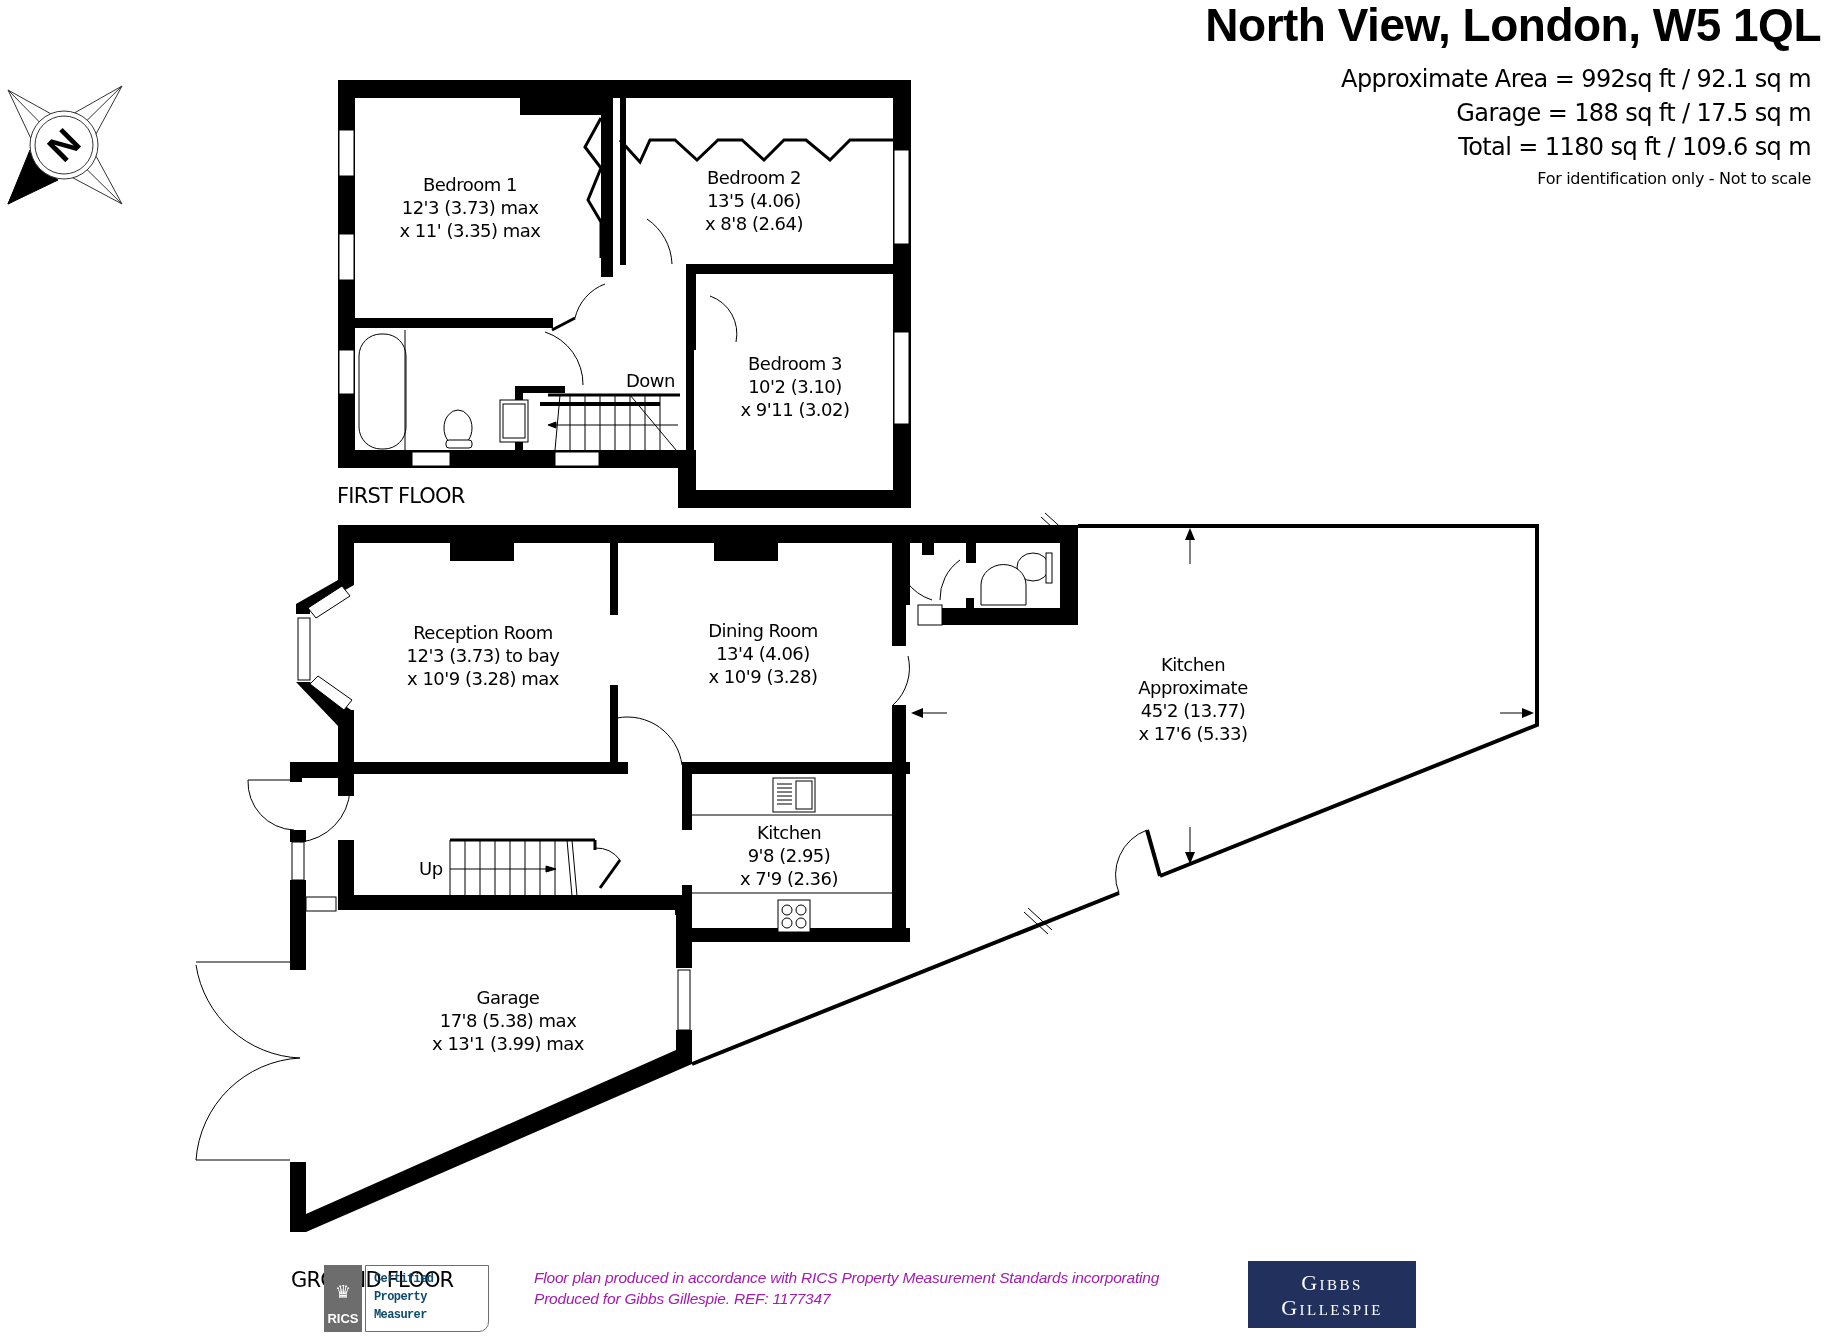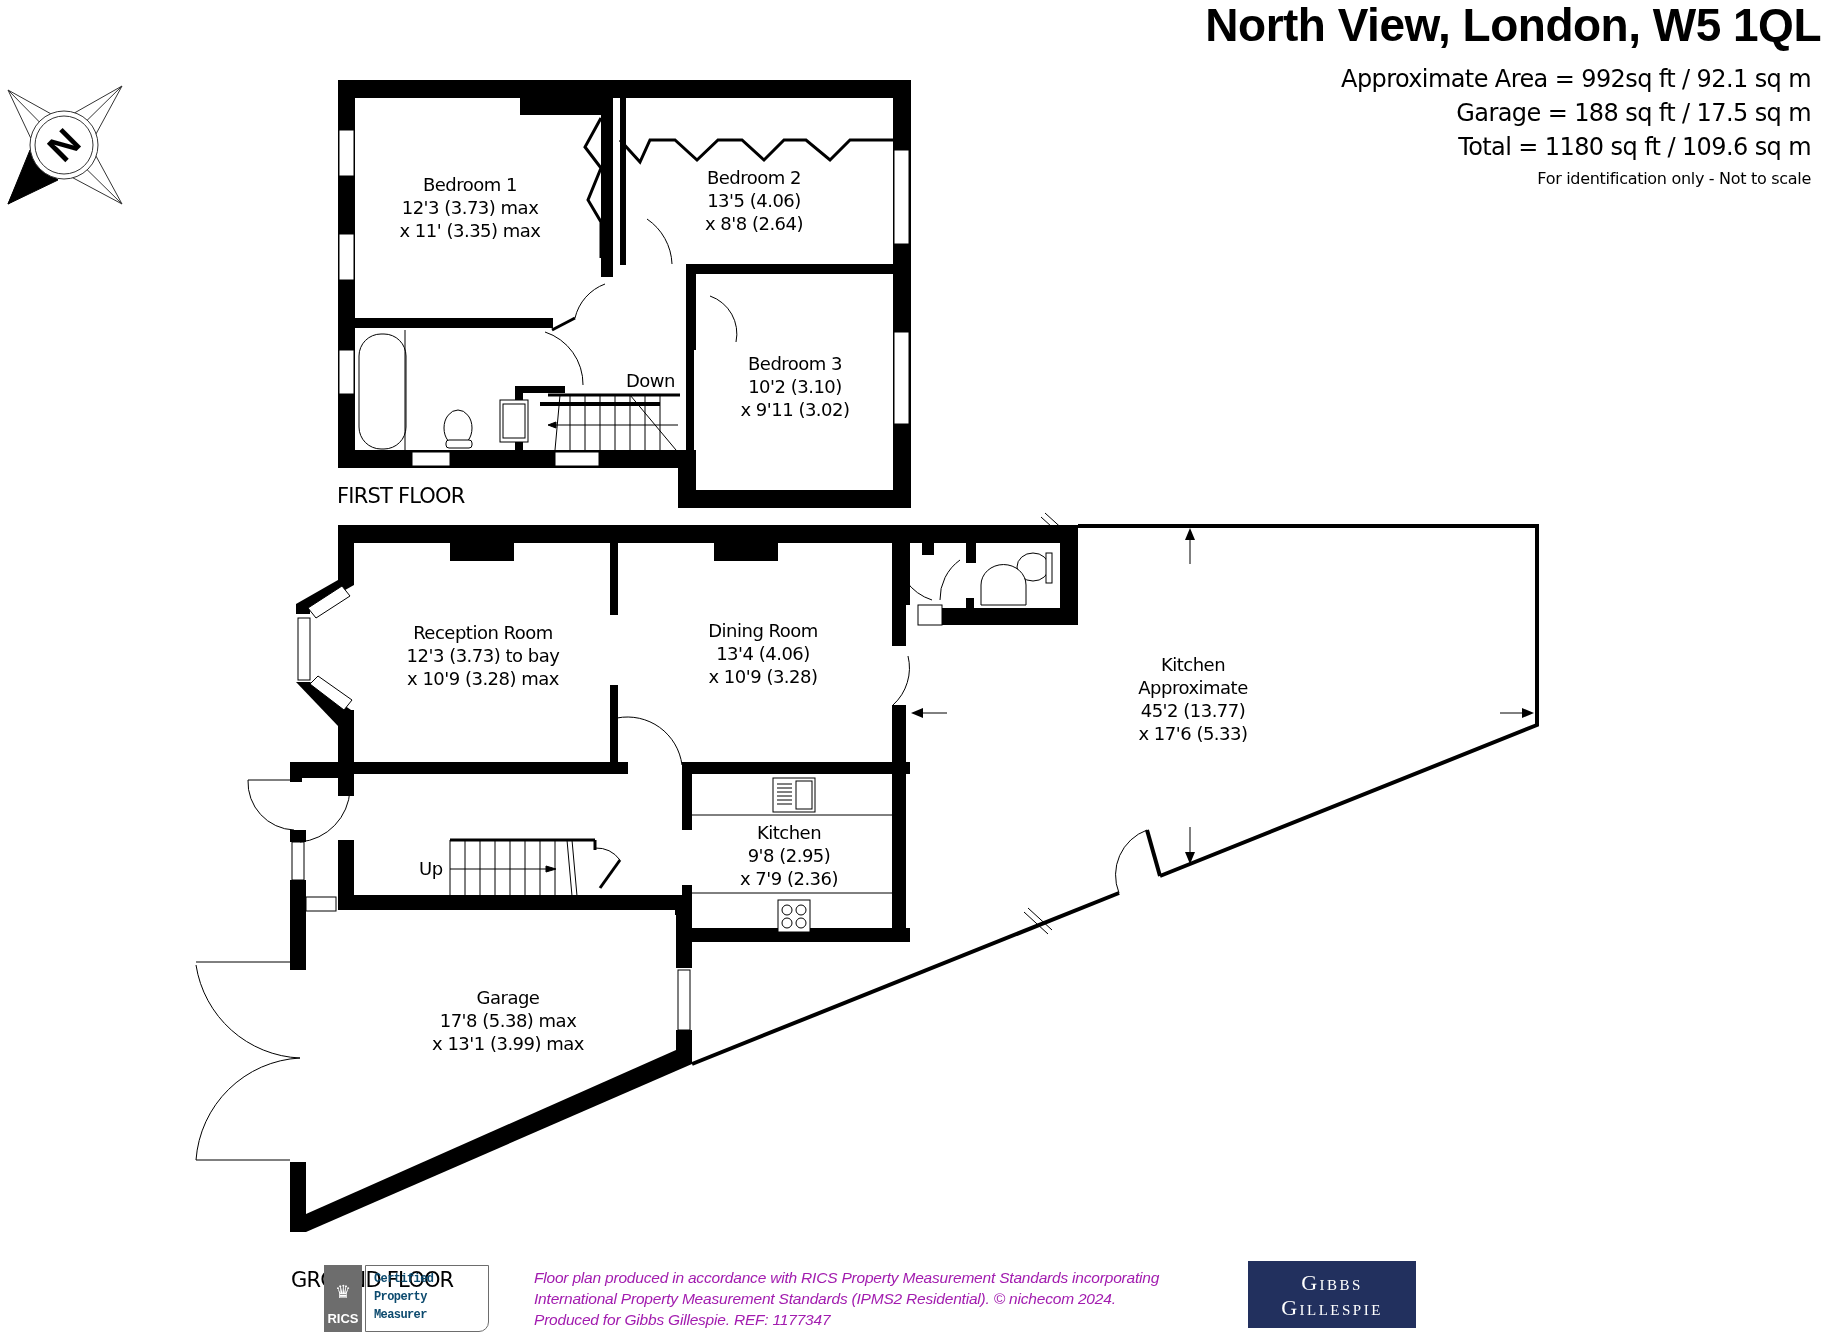--- a/index.html
+++ b/index.html
@@ -327,19 +327,18 @@
     <span>RICS</span>
   </div>
   <div class="box">
     <span>Certified</span>
     <span>Property</span>
     <span>Measurer</span>
   </div>
 </div>
 <div class="footer-text">
   <div>Floor plan produced in accordance with RICS Property Measurement Standards incorporating</div>
-  <div>International Property Measurement Standards (IPMS2 Residential).   © nichecom 2024.</div>
   <div>Produced for Gibbs Gillespie.   REF: 1177347</div>
 </div>
 <div class="gg-logo">
   <span>Gibbs</span>
   <span>Gillespie</span>
 </div>
 
 </body></html>

